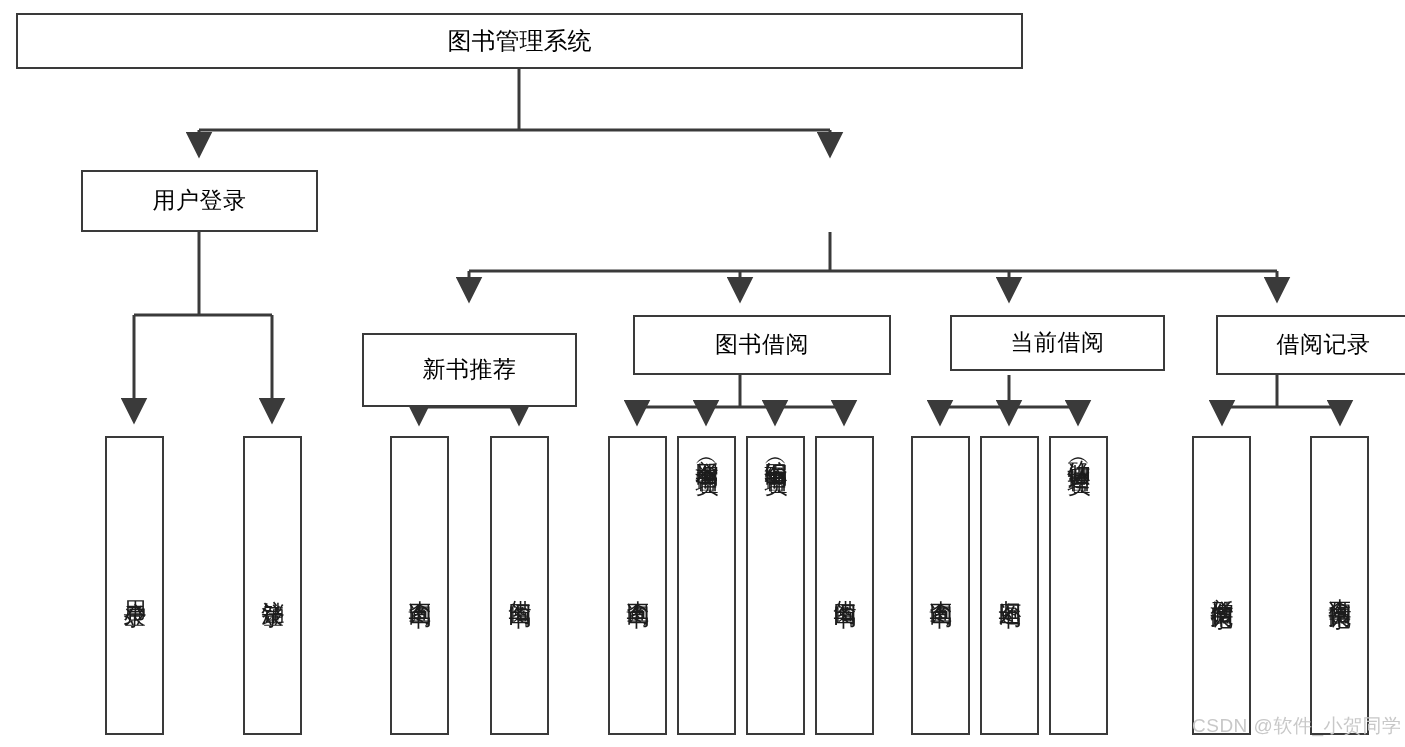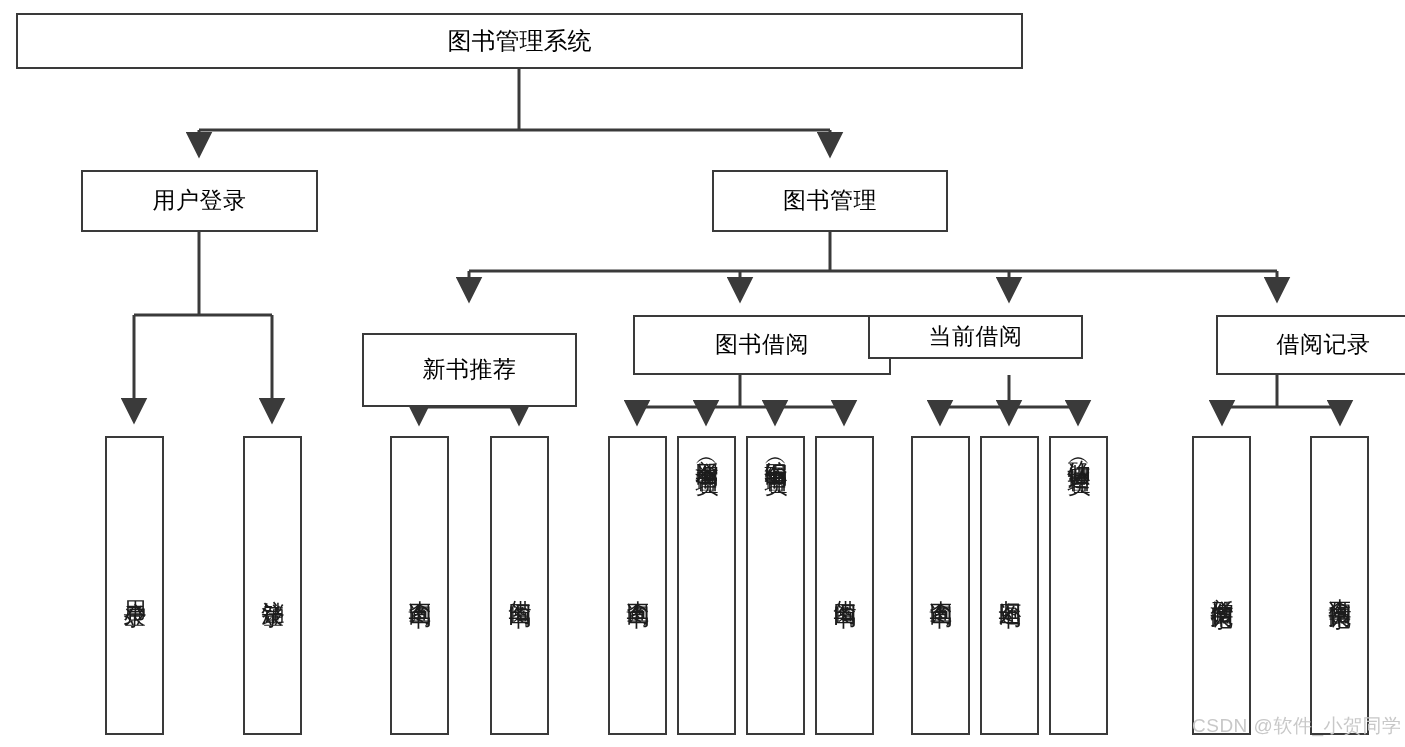--- a/index.html
+++ b/index.html
@@ -127,31 +127,28 @@
     </g>
   </svg>
 
   <div class="node root" style="left:16px; top:13px; width:1007px; height:56px;">
     <span>图书管理系统</span>
   </div>
 
   <div class="node h" style="left:81px; top:170px; width:237px; height:62px;">
     <span>用户登录</span>
   </div>
-  <div class="node h" style="left:712px; top:170px; width:236px; height:62px;">
-    <span>图书管理</span>
-  </div>
 
   <div class="node h" style="left:362px; top:333px; width:215px; height:74px;">
     <span>新书推荐</span>
   </div>
   <div class="node h" style="left:633px; top:315px; width:258px; height:60px;">
     <span>图书借阅</span>
   </div>
-  <div class="node h" style="left:868px; top:315px; width:215px; height:44px;">
+  <div class="node h" style="left:950px; top:315px; width:215px; height:56px;">
     <span>当前借阅</span>
   </div>
   <div class="node h" style="left:1170px; top:315px; width:215px; height:60px;margin-left:46px;">
     <span>借阅记录</span>
   </div>
 
   <div class="leaf center" style="left:105px; top:436px; width:59px; height:299px;">
     <span class="vtext">用户登录</span>
   </div>
   <div class="leaf center" style="left:243px; top:436px; width:59px; height:299px;">

